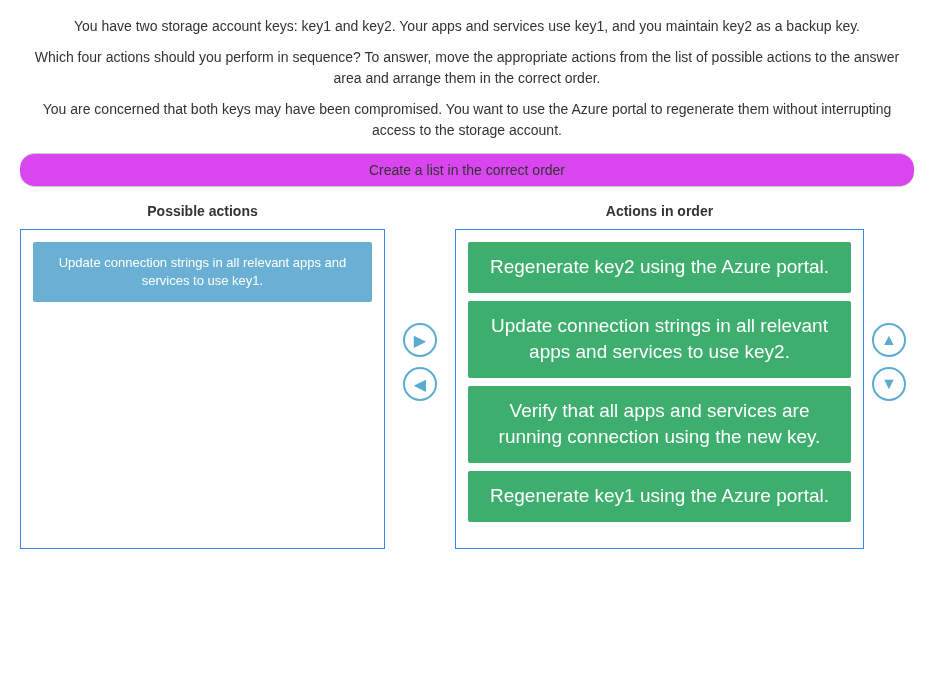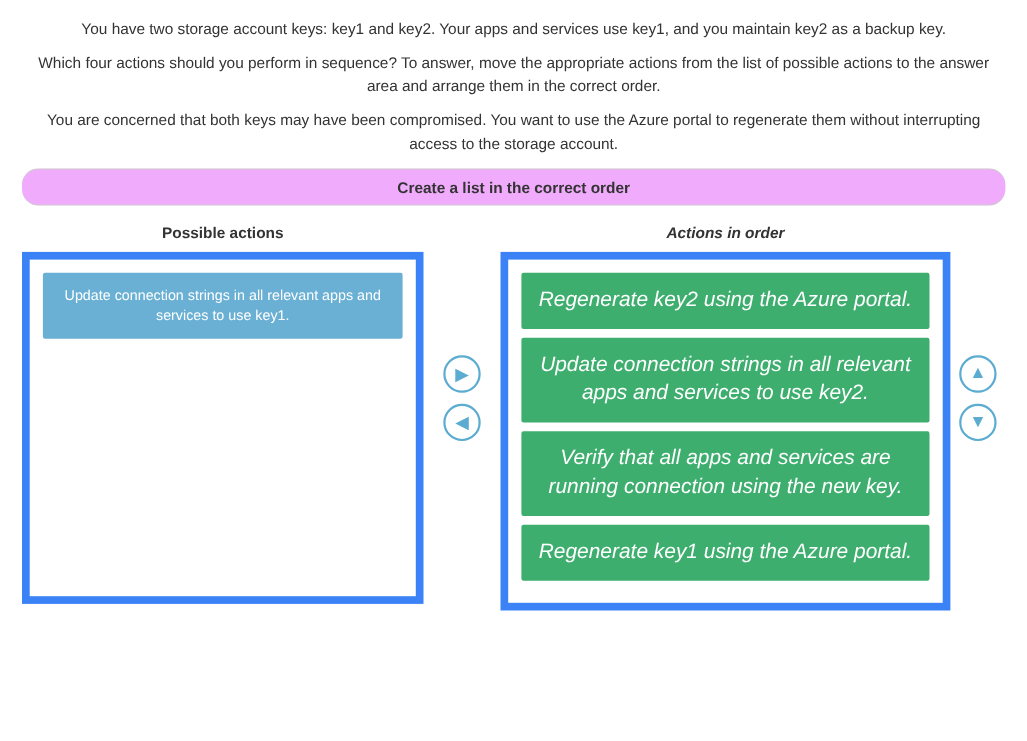--- a/index.html
+++ b/index.html
@@ -20,25 +20,25 @@
     .description-block {
       margin-bottom: 12px;
       line-height: 1.5;
     }
 
     .description-block p {
       margin-bottom: 10px;
     }
 
     .section-header {
-      background: #f0abfc;
+      background: #d946ef;
       border-top: 1px solid #ccc;
       border-bottom: 1px solid #ccc;
       padding: 8px 12px;
-      font-weight: bold;
+      font-weight: normal;
       font-size: 14px;
       margin-bottom: 16px;
       border-radius: 15px;
     }
 
     .columns-container {
       display: flex;
       flex-direction: row;
       gap: 0;
       align-items: flex-start;
@@ -49,21 +49,21 @@
       flex-shrink: 0;
     }
 
     .col-title {
       font-weight: bold;
       font-size: 14px;
       margin-bottom: 10px;
     }
 
     .actions-box {
-      border: 7px solid #3b82f6;
+      border: 1px solid #3b82f6;
       min-height: 320px;
       padding: 12px;
       background: #fff;
     }
 
     .action-item-blue {
       background: #6ab0d4;
       color: #fff;
       padding: 12px 14px;
       margin-bottom: 8px;
@@ -121,21 +121,20 @@
       width: 50px;
       padding-top: 120px;
       gap: 10px;
       flex-shrink: 0;
     }
 
     .right-col-wrapper {
       display: flex;
       flex-direction: row;
       align-items: flex-start;
-      font-style: italic;
     }
 
   </style>
 </head>
 <body>
 
 <div class="page-container">
 
   <div class="description-block">
     <p>You have two storage account keys: key1 and key2. Your apps and services use key1, and you maintain key2 as a backup key.</p>

